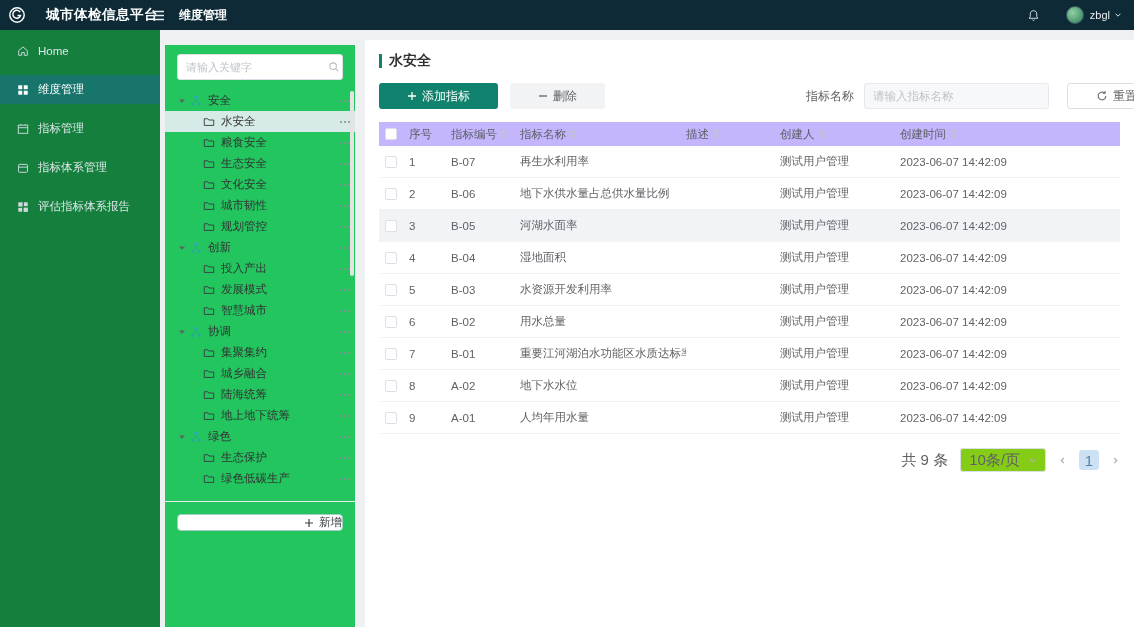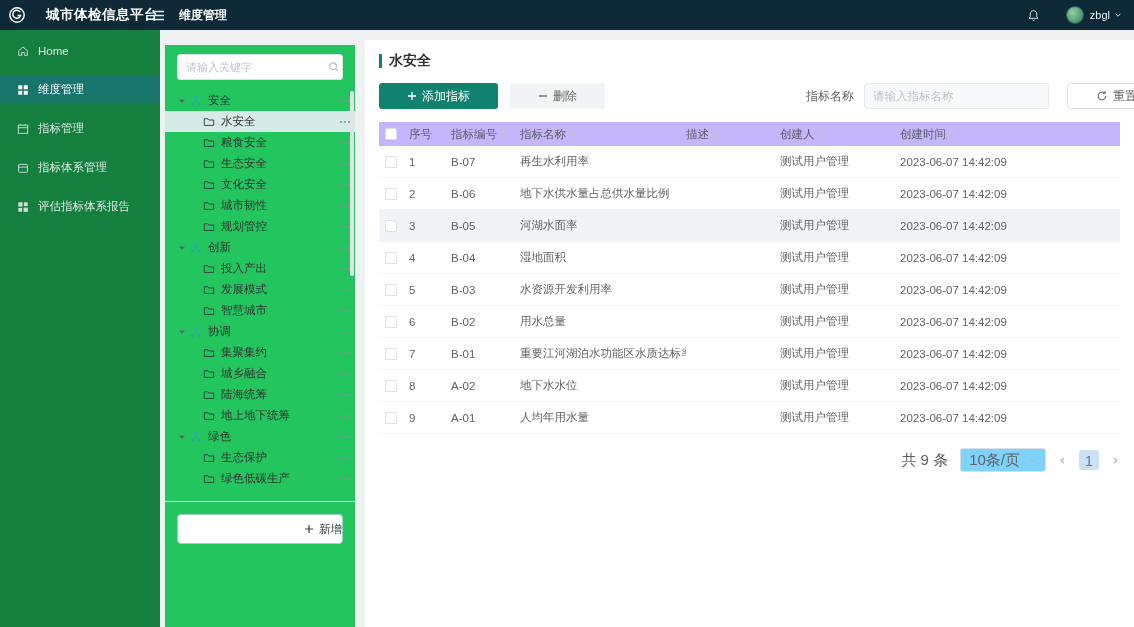--- a/index.html
+++ b/index.html
@@ -38,21 +38,21 @@
   .tree-list { position:relative; }
   .tree-node { height:21px; display:flex; align-items:center; font-size:11.5px; color:#333; cursor:pointer; padding-right:4px; }
   .tree-node.parent { padding-left:13px; }
   .tree-node.child { padding-left:38px; }
   .tree-node.selected { background:#d6eae7; }
   .tn-caret { width:12px; display:flex; flex:none; color:#5f6368; }
   .tn-icon { display:flex; margin-right:6px; flex:none; color:#3a4045; }
   .tn-label { flex:1; white-space:nowrap; overflow:hidden; }
   .tn-dots { display:flex; flex:none; color:#8a9099; }
   .tree-divider { height:1px; background:#ececec; margin:12px 0 0; }
-  .tree-add-btn { margin:12px 12px 0; height:30px; border:1px solid #a2cdc6; border-radius:4px; display:flex; align-items:center; justify-content:flex-end; gap:5px; color:#3c4043; font-size:11.5px; background:#fff; cursor:pointer; }
+  .tree-add-btn { margin:12px 12px 0; height:17px; border:1px solid #a2cdc6; border-radius:4px; display:flex; align-items:center; justify-content:flex-end; gap:5px; color:#3c4043; font-size:11.5px; background:#fff; cursor:pointer; }
   .tree-add-btn .plus-ic { color:#3c4043; display:flex; }
   .tree-scrollthumb { position:absolute; right:1px; top:46px; width:4px; height:185px; background:#e3e3e3; border-radius:2px; }
 
   
   .section-title-row { display:flex; align-items:center; gap:7px; }
   .title-bar { width:3px; height:14px; background:#11826d; flex:none; }
   .section-title { font-size:14px; font-weight:bold; color:#303133; }
 
   .toolbar { margin-top:13px; display:flex; align-items:center; }
   .btn { height:26px; border-radius:3px; display:flex; align-items:center; gap:5px; padding:0 28px; font-size:12px; cursor:pointer; border:none; white-space:nowrap; font-family:inherit; }
@@ -79,21 +79,21 @@
   .col-created { flex:1; }
   .checkbox { width:12px; height:12px; border:1px solid #dcdfe6; border-radius:2px; background:#fff; cursor:pointer; }
   .head-cell { display:flex; align-items:center; gap:4px; }
   .sort { display:flex; flex-direction:column; gap:2px; cursor:pointer; }
   .sort i { display:block; width:0; height:0; border-left:3px solid transparent; border-right:3px solid transparent; }
   .sort .up { border-bottom:4px solid #c0c4cc; }
   .sort .dn { border-top:4px solid #c0c4cc; }
 
   
   .pagination { margin-top:14px; display:flex; justify-content:flex-end; align-items:center; gap:12px; font-size:15px; color:#606266; }
-  .page-size { border:1px solid #dcdfe6; border-radius:3px; height:24px; padding:0 8px; display:flex; align-items:center; gap:8px; color:#606266; cursor:pointer; background:#7dd3fc; }
+  .page-size { border:1px solid #dcdfe6; border-radius:3px; height:24px; padding:0 8px; display:flex; align-items:center; gap:8px; color:#606266; cursor:pointer; background:#84cc16; }
   .pg-arrow { color:#a9adb3; display:flex; cursor:pointer; }
   .pg-num { width:20px; height:20px; border-radius:3px; background:#cde1f5; color:#577fa9; display:flex; align-items:center; justify-content:center; cursor:pointer; }
 </style>
 </head>
 <body>
 
 <div class="topbar">
   <div class="logo-area">
     <span class="logo-mark">
       <svg width="18" height="18" viewBox="0 0 20 20">

